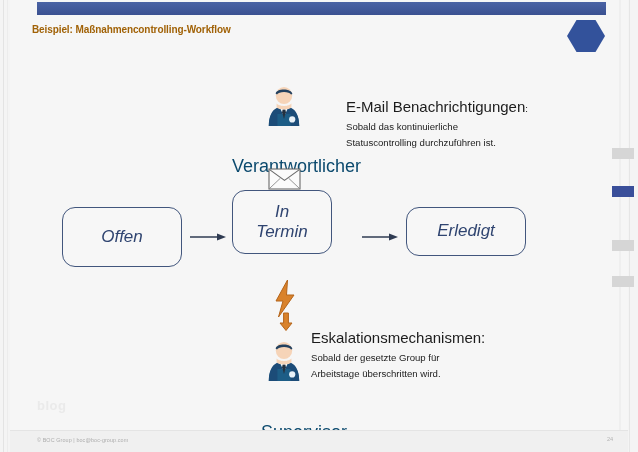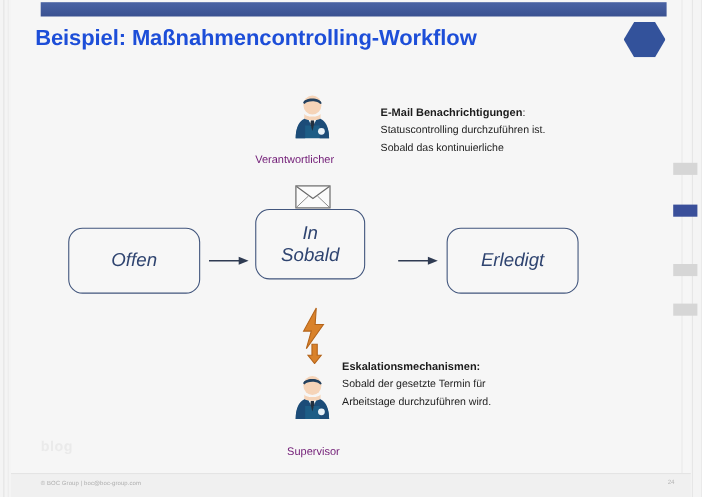--- a/index.html
+++ b/index.html
@@ -44,23 +44,23 @@
     left: 37px; top: 2px;
     width: 569px; height: 13px;
     background: #3b5597;
     background: linear-gradient(180deg, #4a63a4 0%, #3a5191 100%);
   }
 
   
   .slide-title {
     position: absolute;
     left: 32px; top: 24px;
-    font-size: 20px;
+    font-size: 10px;
     font-weight: bold;
-    color: #1d4ed8;
+    color: #a16207;
     letter-spacing: -0.1px;
     white-space: nowrap;
   }
 
   
   .hexagon {
     position: absolute;
     left: 567px; top: 19px;
     width: 38px; height: 34px;
     background: #33529b;
@@ -69,44 +69,45 @@
 
   
   .avatar {
     position: absolute;
     width: 36px; height: 40px;
   }
   .avatar svg { display:block; width:100%; height:100%; }
 
   .role-label {
     position: absolute;
-    font-size: 10px;
-    color: #701a75;
+    font-size: 18px;
+    color: #0c4a6e;
     white-space: nowrap;
+    margin-top: 16px;
   }
 
   
   .envelope {
     position: absolute;
     left: 268px; top: 168px;
     width: 33px; height: 22px;
   }
   .envelope svg { display:block; width:100%; height:100%; }
 
   
   .note {
     position: absolute;
     font-size: 9.6px;
     color: #1c1c1c;
     line-height: 1.62;
     white-space: nowrap;
   }
   .note .note-head {
-    font-weight: bold;
-    font-size: 10px;
+    font-weight: normal;
+    font-size: 15px;
   }
   .note .note-line { display: block; }
 
   
   .wf-box {
     position: absolute;
     border: 1.6px solid #42567d;
     border-radius: 13px;
     background: #f7f7f7;
     box-sizing: border-box;
@@ -220,61 +221,61 @@
   <div class="envelope">
     <svg viewBox="0 0 33 22" xmlns="http://www.w3.org/2000/svg">
       <rect x="1" y="1" width="31" height="20" fill="#fbfbfb" stroke="#6a6a6a" stroke-width="1.1"></rect>
       <path d="M1.6 1.6 L16.5 12.4 L31.4 1.6" fill="none" stroke="#6a6a6a" stroke-width="1.1"></path>
       <path d="M1.6 20.4 L12.4 10.2 M31.4 20.4 L20.6 10.2" fill="none" stroke="#8a8a8a" stroke-width="0.9"></path>
     </svg>
   </div>
 
   <div class="note" style="left:346px; top:95px;">
     <span class="note-line"><span class="note-head">E-Mail Benachrichtigungen</span><span>:</span></span>
+    <span class="note-line">Sobald das kontinuierliche</span>
     <span class="note-line">Statuscontrolling durchzuführen ist.</span>
-    <span class="note-line">Sobald das kontinuierliche</span>
   </div>
 
   <div class="wf-box" style="left:62px; top:207px; width:120px; height:60px;">
     <span class="wf-label">Offen</span>
   </div>
 
   <div class="arrow" style="left:188px; top:230px; width:40px;">
     <svg viewBox="0 0 40 14" xmlns="http://www.w3.org/2000/svg">
       <path d="M2 7 L31 7" stroke="#2f3b52" stroke-width="1.5" fill="none"></path>
       <path d="M38 7 L29 3.4 L29 10.6 Z" fill="#2f3b52"></path>
     </svg>
   </div>
 
   <div class="wf-box" style="left:232px; top:190px; width:100px; height:64px;">
-    <span class="wf-label"><span>In</span><br><span>Sobald</span></span>
+    <span class="wf-label"><span>In</span><br><span>Termin</span></span>
   </div>
 
   <div class="arrow" style="left:360px; top:230px; width:40px;">
     <svg viewBox="0 0 40 14" xmlns="http://www.w3.org/2000/svg">
       <path d="M2 7 L31 7" stroke="#2f3b52" stroke-width="1.5" fill="none"></path>
       <path d="M38 7 L29 3.4 L29 10.6 Z" fill="#2f3b52"></path>
     </svg>
   </div>
 
-  <div class="wf-box" style="left:406px; top:207px; width:120px; height:60px;">
+  <div class="wf-box" style="left:406px; top:207px; width:120px; height:49px;">
     <span class="wf-label">Erledigt</span>
   </div>
 
   <div class="bolt">
     <svg viewBox="0 0 26 52" xmlns="http://www.w3.org/2000/svg">
       <path d="M15.5 1 L4 22 L11 22 L6.5 38 L22 16 L14.5 16 Z" fill="#d9822b" stroke="#b4641a" stroke-width="1"></path>
       <path d="M11.6 34 L16.4 34 L16.4 44 L20 44 L14 51.5 L8 44 L11.6 44 Z" fill="#d9822b" stroke="#b4641a" stroke-width="1"></path>
     </svg>
   </div>
 
   <div class="note" style="left:311px; top:280px;margin-top:46px;">
     <span class="note-line note-head">Eskalationsmechanismen:</span>
-    <span class="note-line">Sobald der gesetzte Termin für</span>
-    <span class="note-line">Arbeitstage durchzuführen wird.</span>
+    <span class="note-line">Sobald der gesetzte Group für</span>
+    <span class="note-line">Arbeitstage überschritten wird.</span>
   </div>
 
   <div class="avatar" style="left:266px; top:341px;">
     <svg viewBox="0 0 36 40" xmlns="http://www.w3.org/2000/svg">
       <ellipse cx="18" cy="9.5" rx="8.2" ry="8.6" fill="#f6d4b8"></ellipse>
       <path d="M9.8 8.2 C9.8 2.6 26.2 2.6 26.2 8.4 C26.2 6.0 22.5 4.6 18 4.6 C13.4 4.6 9.8 6.0 9.8 8.2 Z" fill="#2c4a73"></path>
       <path d="M9.6 7.6 C10.4 2.0 25.6 2.0 26.4 8.0 L25.0 8.6 C23.8 5.2 12.6 5.0 11.0 8.6 Z" fill="#23415f"></path>
       <path d="M2.8 40 C2.8 27.5 8.2 22.5 18 22.5 C27.8 22.5 33.2 27.5 33.2 40 Z" fill="#1d5d86"></path>
       <path d="M12.6 20.8 L18 29.5 L23.4 20.8 L27.2 23.2 C30.8 25.6 33.2 31.6 33.2 40 L24.6 40 L24.6 28 L11.4 28 L11.4 40 L2.8 40 C2.8 31.6 5.2 25.6 8.8 23.2 Z" fill="#1c4c78"></path>
       <path d="M13.4 20.4 L18 30.4 L22.6 20.4 L20.4 19.2 L18 22.6 L15.6 19.2 Z" fill="#ffffff"></path>

